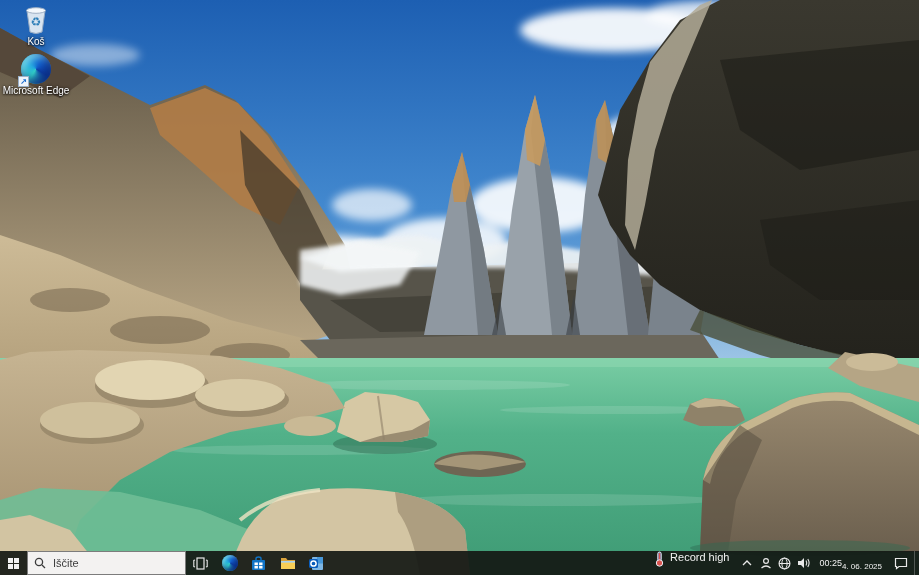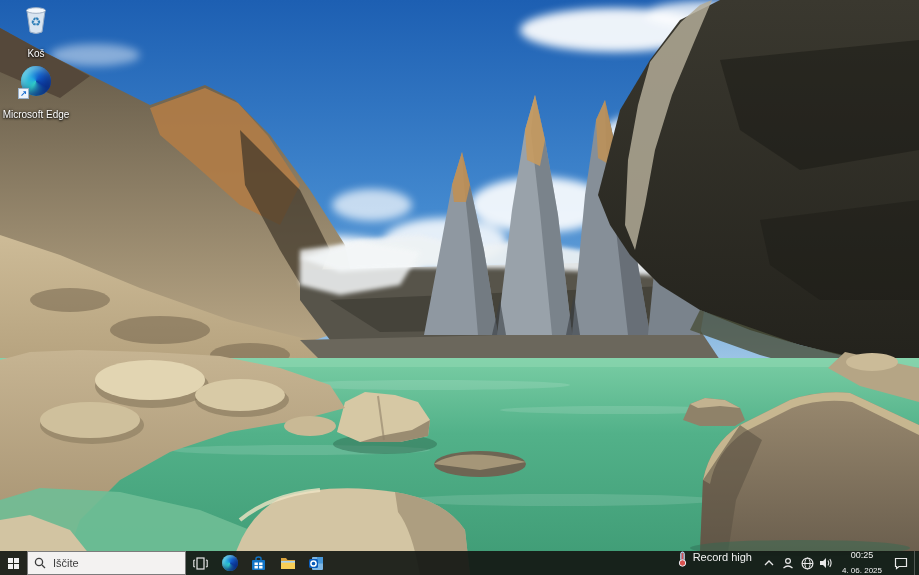--- a/index.html
+++ b/index.html
@@ -4,21 +4,21 @@
 <style>
   html,body{margin:0;padding:0;background:#000;}
   *{box-sizing:border-box;font-family:"Liberation Sans",sans-serif;}
   .screen{position:relative;width:919px;height:575px;overflow:hidden;}
   .wallpaper{position:absolute;inset:0;}
 
   
   .desk-icons{position:absolute;left:0;top:4px;width:72px;display:flex;flex-direction:column;gap:6px;}
   .desk-icon{width:72px;display:flex;flex-direction:column;align-items:center;cursor:default;}
   .desk-icon .glyph{width:32px;height:32px;display:flex;align-items:center;justify-content:center;position:relative;}
-  .desk-icon .lbl{margin-top:12px;max-width:68px;font-size:10px;line-height:11px;color:#fff;text-align:center;
+  .desk-icon .lbl{margin-top:0;max-width:68px;font-size:10px;line-height:11px;color:#fff;text-align:center;
      text-shadow:0 1px 2px rgba(0,0,0,.95),0 0 3px rgba(0,0,0,.8);word-wrap:break-word;}
   .edge-swirl{width:30px;height:30px;border-radius:50%;
      background:conic-gradient(from 210deg,#35d6c9,#21a7e0,#1463cf,#0d3fa8,#35d6c9);
      box-shadow:inset -4px -5px 8px rgba(10,40,120,.8),inset 3px 4px 6px rgba(180,255,240,.55);}
   .shortcut-overlay{position:absolute;left:-2px;bottom:-2px;width:11px;height:11px;background:#eef4fb;border:1px solid #9ab0c8;
      display:flex;align-items:center;justify-content:center;font-size:8px;color:#1e6fd0;font-weight:bold;}
   .spotlight-sq{width:28px;height:28px;border-radius:5px;background:rgba(22,22,24,.88);display:flex;align-items:center;justify-content:center;}
 
   
   .taskbar{position:absolute;left:0;bottom:0;width:919px;height:24px;background:rgba(20,24,20,.92);
@@ -31,21 +31,21 @@
   .tb-search input{border:none;background:transparent;outline:none;width:110px;font-size:11px;color:#222;}
   .tb-search input::placeholder{color:#3c3c3c;opacity:1;}
   .tb-app{width:29px;}
   .tb-edge{width:16px;height:16px;border-radius:50%;
      background:conic-gradient(from 210deg,#35d6c9,#21a7e0,#1463cf,#0d3fa8,#35d6c9);
      box-shadow:inset -2px -3px 4px rgba(10,40,120,.8),inset 2px 2px 3px rgba(180,255,240,.5);}
   .tb-right{margin-left:auto;display:flex;align-items:stretch;}
   .weather{display:flex;align-items:flex-start;gap:6px;padding:0 8px;cursor:pointer;}
   .weather .wlabel{font-size:11px;color:#f2f2f2;white-space:nowrap;}
   .tray-btn{width:15px;margin:0 2px;}
-  .clock{display:flex;flex-direction:column;align-items:center;justify-content:space-between;color:#f2f2f2;
+  .clock{display:flex;flex-direction:row;align-items:center;justify-content:space-between;color:#f2f2f2;
      padding:0 6px;line-height:9px;cursor:pointer;}
   .clock .t{font-size:9px;}
   .clock .d{font-size:8px;margin-top:6px;white-space:nowrap;}
   .action{width:26px;}
   .show-desktop{width:5px;border-left:1px solid rgba(255,255,255,.25);cursor:pointer;}
 </style>
 </head>
 <body>
 
 <div class="screen">

